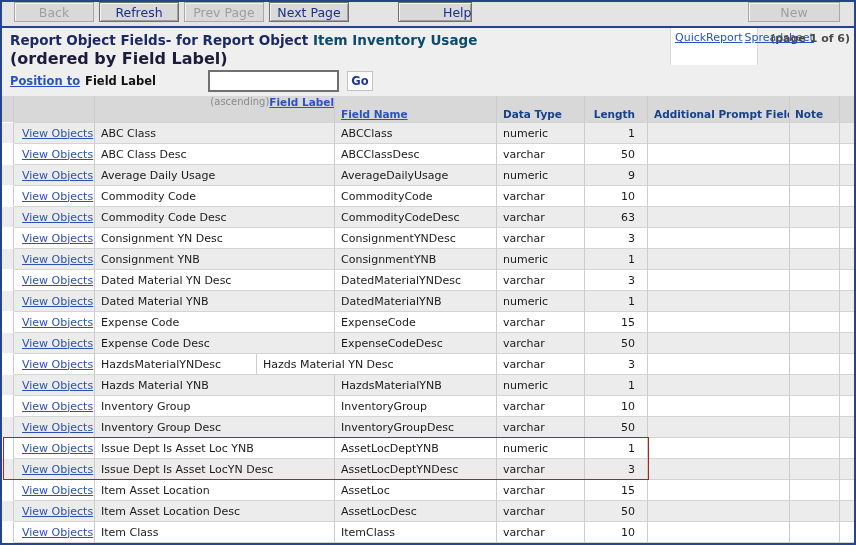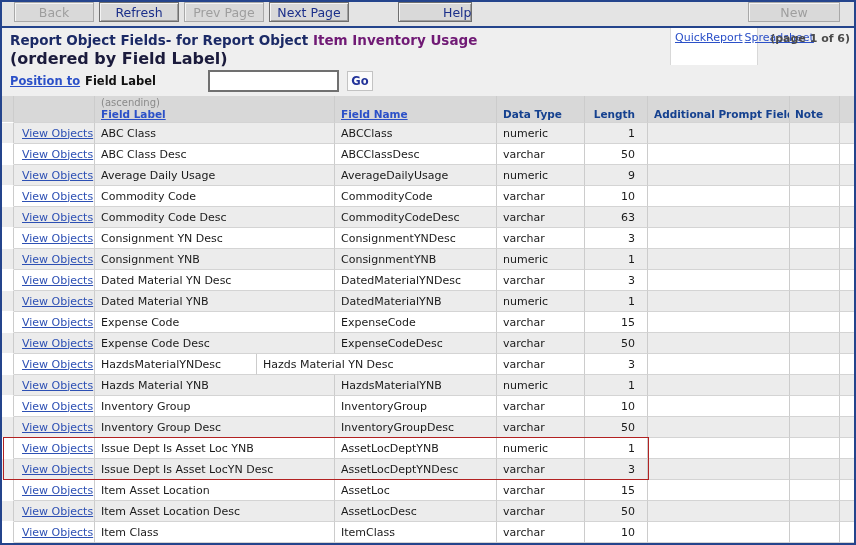--- a/index.html
+++ b/index.html
@@ -24,21 +24,21 @@
     text-align:center; cursor:pointer; line-height:17px;
   }
   .tb-btn.disabled { color:#9e9e9e; border-color:#a8a8a8; box-shadow:inset 1px 1px 0 #f4f4f4; cursor:default; }
   .tb-btn.help { margin-left:44px; width:74px;padding-left:44px; }
   .tb-btn.new  { margin-left:auto; margin-right:2px; width:92px; }
 
   
   .titlebar { height:37px; display:flex; align-items:stretch; background:#efefef; }
   .title-left { flex:1 1 auto; padding:4px 0 0 8px; }
   .title { font-size:13.5px; font-weight:bold; color:#1b2a66; white-space:nowrap; }
-  .title-obj { color:#701a75; }
+  .title-obj { color:#0c4a6e; }
   .subtitle { font-size:16px; font-weight:bold; color:#1b1b3c; margin-top:1px; }
   .title-links {
     width:88px; background:#ffffff; border-left:1px solid #d8d8d8; border-right:1px solid #d8d8d8;
     padding:3px 0 0 4px; display:flex; gap:2px;
   }
   .title-links a { font-size:11px; color:#2b50c8; text-decoration:underline; cursor:pointer; white-space:nowrap; }
   .page-indicator { width:96px; font-size:11px; font-weight:bold; color:#4a4a4a; text-align:right; padding:4px 4px 0 0; white-space:nowrap; }
 
   
   .position-bar { height:31px; display:flex; align-items:center; background:#efefef; padding-left:8px; }
@@ -53,21 +53,21 @@
     background:#fbfbfb; border:1px solid #c3c3c3;
     font-family:inherit; font-size:11.5px; font-weight:bold; color:#223399; cursor:pointer;
   }
 
   
   .table-wrap { position:relative; background:#ffffff; }
   .trow, .thead { display:flex; width:852px; }
   .thead { height:27px; background:#d8d8d8; }
   .thead .cell { background:#d8d8d8; display:flex; align-items:flex-end; padding-bottom:2px;
                  font-size:10.5px; font-weight:bold; color:#15418f; white-space:nowrap; }
-  .thead .cell.two-line { flex-direction:column; align-items:flex-start; justify-content:flex-end; }
+  .thead .cell.two-line { flex-direction:row; align-items:flex-start; justify-content:flex-end; }
   .sort-note { font-size:10px; font-weight:normal; color:#8a8a8a; }
   .hlink { color:#2b50c8; text-decoration:underline; cursor:pointer; }
 
   .cell { border-right:1px solid #cccccc; border-bottom:1px solid #d4d4d4; overflow:hidden; }
   .c0 { width:12px;  background:#d8d8d8; border-bottom:1px solid #ffffff; }
   .c1 { width:81px;  padding-left:8px; }
   .c2 { width:240px; padding-left:6px; }
   .c3 { width:162px; padding-left:6px; }
   .c4 { width:88px;  padding-left:6px; }
   .c5 { width:63px;  padding-right:12px; justify-content:flex-end; text-align:right; }

